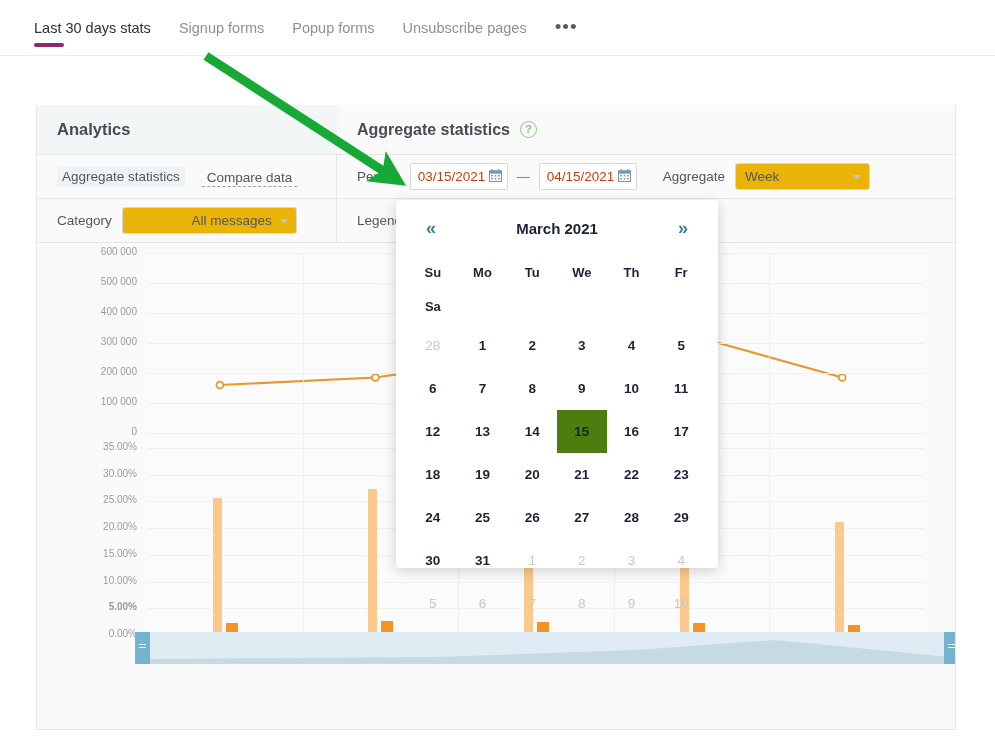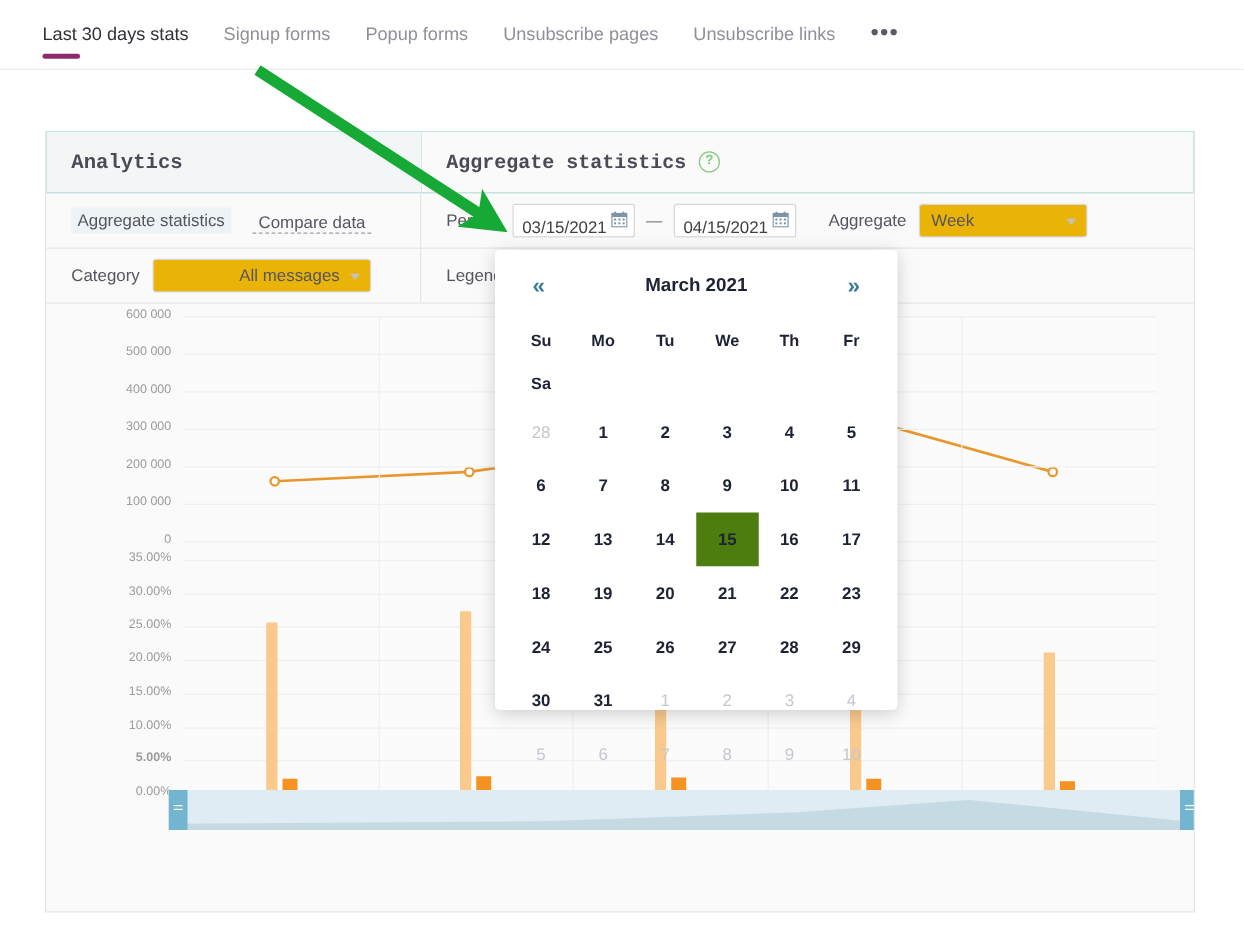--- a/index.html
+++ b/index.html
@@ -61,22 +61,21 @@
     background: #fafafa;
     border: 1px solid #e6e6e6;
     border-top: none;
     overflow: hidden;
   }
 
   .headerrow {
     position: relative;
     height: 49px;
     display: flex;
-    background: #14b8a6;
-    font-family: Liberation Mono, monospace;
+    background: #4d7c0f;
   }
   .header-left {
     width: 300px;
     background: #f3f6f6;
     display: flex; align-items: center;
     padding-left: 20px;
   }
   .header-left .h-title {
     font-size: 16.5px; font-weight: bold; color: #4b4b55;
   }
@@ -155,23 +154,23 @@
     border-top: 5px solid #c2c2c2;
   }
   .sel-category { width: 175px; justify-content: flex-end; }
   .sel-grouping { width: 135px; }
   .date-input {
     position: relative;
     width: 98px; height: 27px;
     border: 1px solid #d8d8d8;
     border-radius: 2px;
     background: #fff;
-    display: flex; align-items: flex-end;
+    display: flex; align-items: center;
     padding: 0 12px 0 7px;
-    font-size: 13.5px; color: #404040;
+    font-size: 13.5px; color: #c2410c;
     cursor: text;
   }
   .cal-glyph {
     position: absolute; right: 5px; top: 5px;
     font-size: 13px; color: #8a9aa8;
     line-height: 16px;
   }
   .dash { margin: 0 9px; color: #777; font-size: 13px; }
 
   
@@ -311,23 +310,20 @@
       <span class="underline"></span>
     </div>
     <div class="tab">
       <span>Signup forms</span>
     </div>
     <div class="tab">
       <span>Popup forms</span>
     </div>
     <div class="tab">
       <span>Unsubscribe pages</span>
-    </div>
-    <div class="tab">
-      <span>Unsubscribe links</span>
     </div>
     <div class="tab-more">•••</div>
   </div>
 
   <div class="page-bg"></div>
 
   <div class="panel">
 
     <div class="headerrow">
       <div class="header-left">

